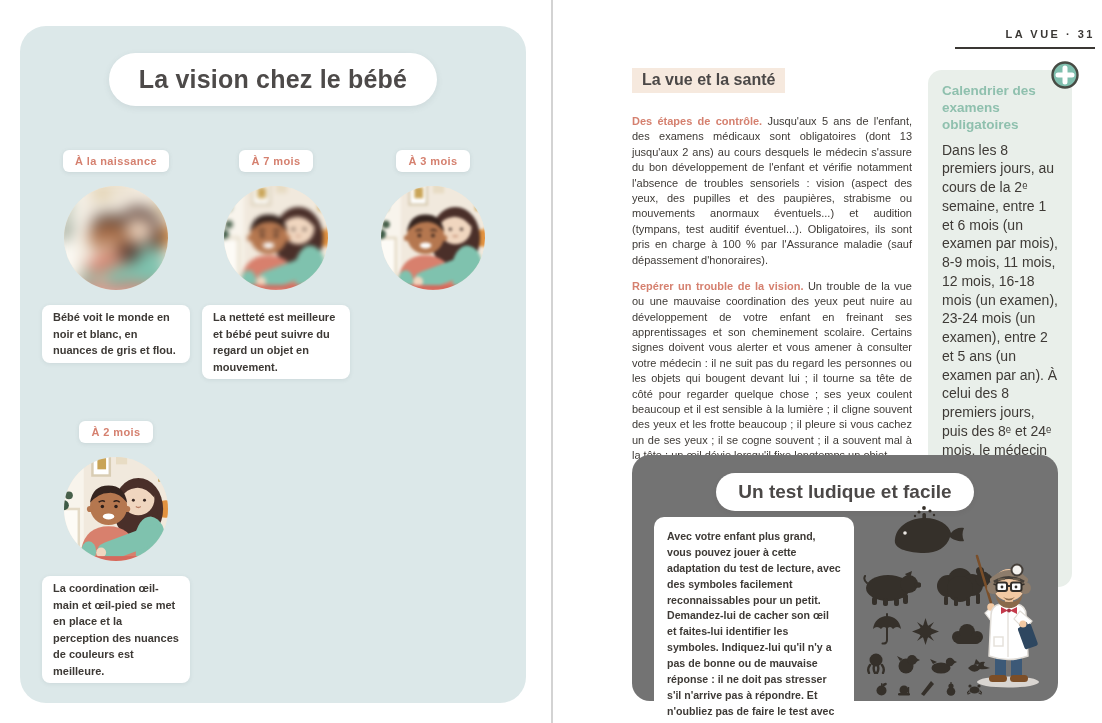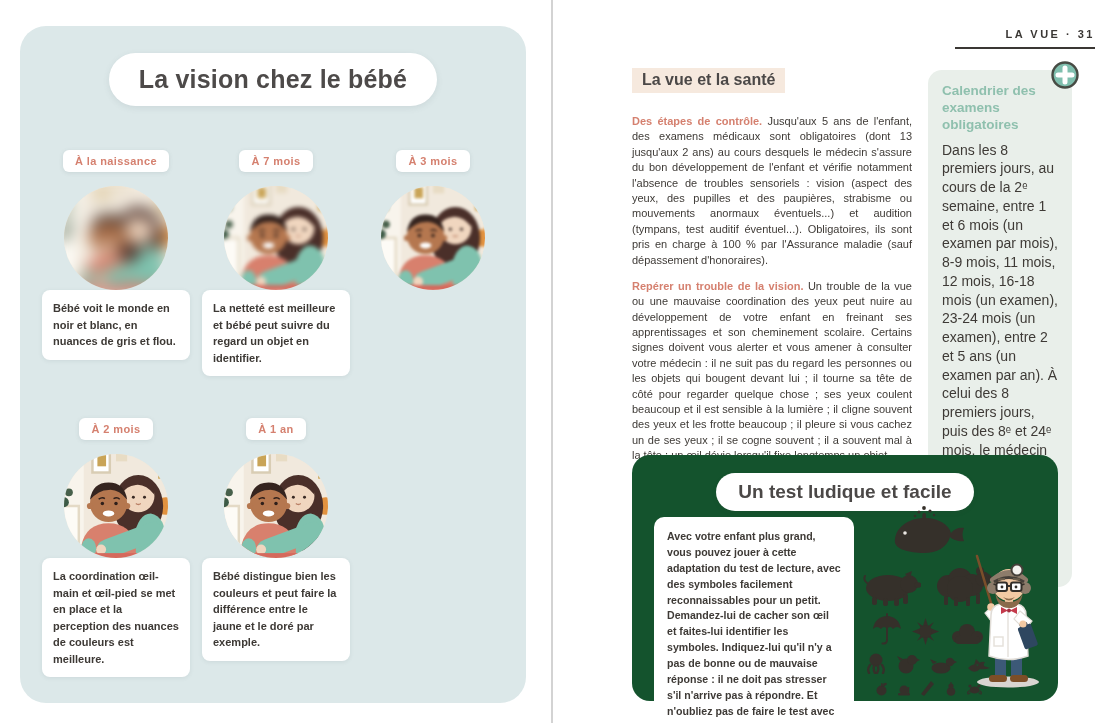--- a/index.html
+++ b/index.html
@@ -33,21 +33,21 @@
     white-space:nowrap;
   }
   .stage-circle {
     width:104px; height:104px; border-radius:50%; overflow:hidden; margin-top:14px;
     background:#f1e9dd; position:relative;
   }
   .scene { display:block; transform:scale(1.24); }
   .b1 { filter:blur(6px); } .b2 { filter:blur(3.6px); } .b3 { filter:blur(1.8px); }
   .b4 { filter:blur(1.1px); } .b5 { filter:blur(.6px); } .b6 { filter:none; }
   .stage-text {
-    background:#fff; border-radius:8px; padding:10px 11px;
+    margin-top:15px; background:#fff; border-radius:8px; padding:4px 11px;
     font-size:11px; line-height:1.5; font-weight:600; color:#3d3935; width:148px;
     box-shadow:0 1px 4px rgba(90,110,115,.12);
   }
 
   
   .page-header {
     position:absolute; top:28px; left:955px; width:140px; text-align:right;
   }
   .page-header .ht {
     font-size:11px; font-weight:bold; letter-spacing:2.5px; color:#3a3734; white-space:nowrap;
@@ -65,21 +65,21 @@
 
   h2.section-title {
     display:inline-block; background:#f6e9de; padding:3px 10px 4px; font-size:16px;
     font-weight:bold; color:#4b4847; margin-bottom:21px;
   }
   .article p.body { font-size:11px; line-height:1.4; text-align:justify; margin-bottom:11px; color:#3e3a36; }
   .lead { font-weight:bold; color:#d5806f; }
 
   .test-section {
     position:absolute; left:632px; top:455px; width:426px; height:246px;
-    background:#14532d; border-radius:18px;
+    background:#737373; border-radius:18px;
   }
   .test-title-pill {
     display:table; margin:18px auto 0; background:#fff; border-radius:26px;
     padding:8px 22px; font-size:19px; font-weight:bold; color:#4b4847;
     box-shadow:0 2px 5px rgba(60,55,50,.08);
   }
   .test-text {
     position:absolute; left:22px; top:62px; width:200px; background:#fff; border-radius:10px;
     padding:12px 13px; font-size:10.6px; line-height:1.5; font-weight:600; color:#3e3a36;
   }
@@ -169,21 +169,21 @@
       </div>
 
 
       <div class="stage">
         <div class="stage-label">À 7 mois</div>
         <div class="stage-circle">
           <svg class="scene b3" viewBox="0 0 104 104" width="104" height="104">
               <use href="#family-scene"></use>
             </svg>
         </div>
-        <div class="stage-text">La netteté est meilleure et bébé peut suivre du regard un objet en identifier.</div>
+        <div class="stage-text">La netteté est meilleure et bébé peut suivre du regard un objet en mouvement.</div>
       </div>
 
       <div class="stage">
         <div class="stage-label">À 3 mois</div>
         <div class="stage-circle">
           <svg class="scene b4" viewBox="0 0 104 104" width="104" height="104">
               <use href="#family-scene"></use>
             </svg>
         </div>
       </div>
@@ -191,29 +191,20 @@
       <div class="stage">
         <div class="stage-label">À 2 mois</div>
         <div class="stage-circle">
           <svg class="scene b5" viewBox="0 0 104 104" width="104" height="104">
               <use href="#family-scene"></use>
             </svg>
         </div>
         <div class="stage-text">La coordination œil-main et œil-pied se met en place et la perception des nuances de couleurs est meilleure.</div>
       </div>
 
-      <div class="stage">
-        <div class="stage-label">À 1 an</div>
-        <div class="stage-circle">
-          <svg class="scene b6" viewBox="0 0 104 104" width="104" height="104">
-              <use href="#family-scene"></use>
-            </svg>
-        </div>
-        <div class="stage-text">Bébé distingue bien les couleurs et peut faire la différence entre le jaune et le doré par exemple.</div>
-      </div>
 
     </div>
   </div>
 
   <div class="page-header">
     <div class="ht">
       <span>LA VUE</span>
       <span>·</span>
       <span>31</span>
     </div>

